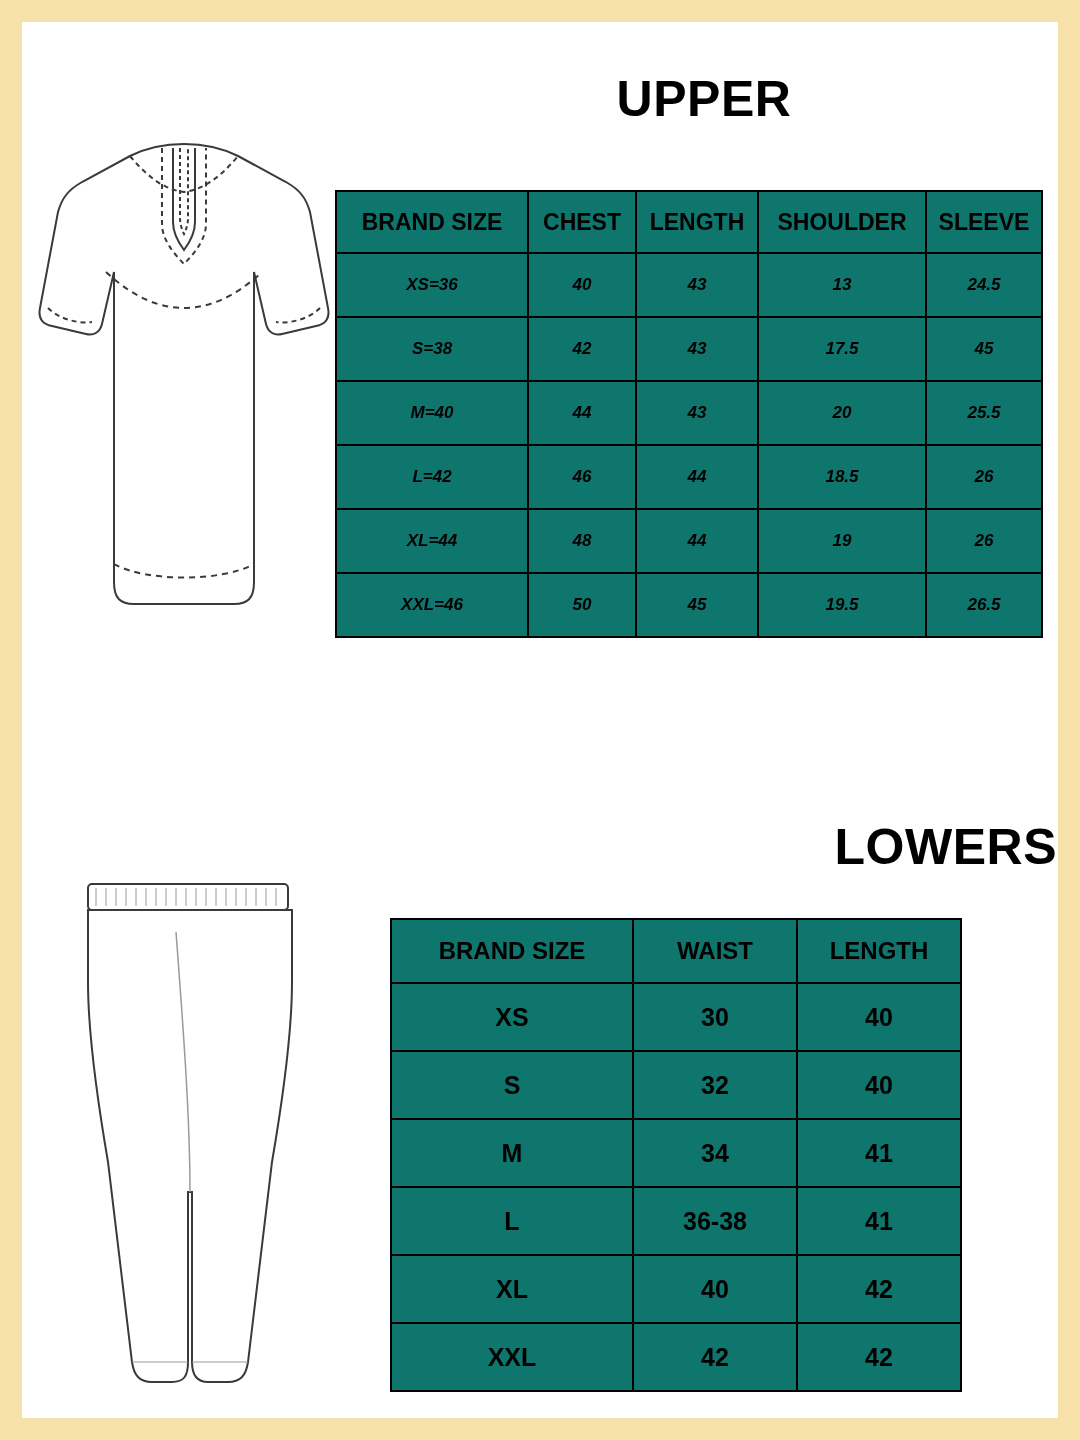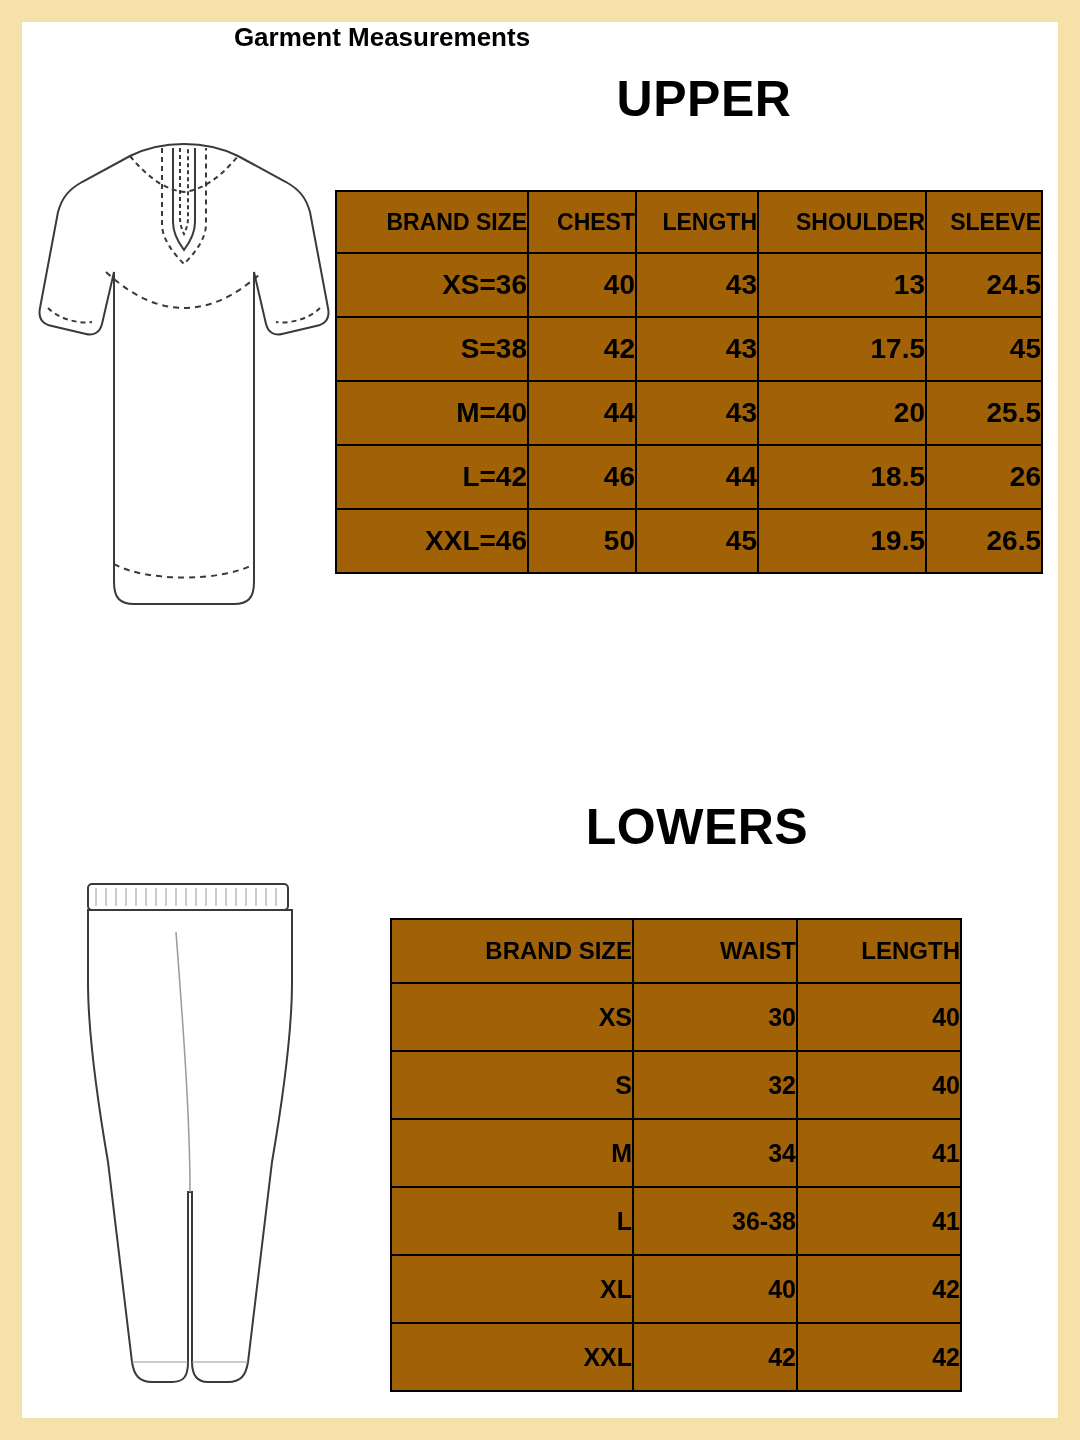--- a/index.html
+++ b/index.html
@@ -53,39 +53,40 @@
     font-weight: bold;
   }
 
   
   table {
     border-collapse: collapse;
     table-layout: fixed;
   }
   table td, table th {
     border: 2px solid #000;
-    text-align: right;
+    text-align: center;
     font-weight: bold;
     color: #000;
-    background: #a16207;
+    background: #0f766e;
     padding: 0;
   }
   #upper-table {
     position: absolute;
     left: 313px;
     top: 168px;
     width: 706px;
   }
   #upper-table th {
     height: 60px;
     font-size: 23px;
   }
   #upper-table td {
     height: 62px;
-    font-size: 28px;
+    font-size: 17px;
+    font-style: italic;
   }
 
   #lowers-table {
     position: absolute;
     left: 368px;
     top: 896px;
     width: 570px;
   }
   #lowers-table th {
     height: 62px;
@@ -103,23 +104,23 @@
     width: 920px;
     text-align: center;
     font-size: 19.5px;
     font-weight: bold;
     line-height: 1.35;
     color: #000;
   }
 
   #lowers-title {
     left: 315px;
-    top: 776px;
+    top: 796px;
     width: 720px;
-    text-align: center;
+    text-align: right;
     font-size: 50px;
   }
 
   
   .illus {
     position: absolute;
   }
   #kurta-illus {
     left: 12px;
     top: 90px;
@@ -181,21 +182,20 @@
         <path d="M14 196 C24 206 42 212 58 210" fill="none" stroke-dasharray="5 4"></path>
         <path d="M286 196 C276 206 258 212 242 210" fill="none" stroke-dasharray="5 4"></path>
 
         <path d="M80 452 C112 470 188 470 220 452" fill="none" stroke-dasharray="6 5"></path>
 
         <path d="M96 44 C114 66 132 78 150 80 C168 78 186 66 204 44" fill="none" stroke-dasharray="5 4"></path>
       </g>
     </svg>
 
     <div class="title" id="upper-title">UPPER</div>
-    <div id="upper-subtitle">Garment Measurements</div>
 
     <table id="upper-table">
       <colgroup>
         <col style="width:192px">
         <col style="width:108px">
         <col style="width:122px">
         <col style="width:168px">
         <col style="width:116px">
       </colgroup>
       <thead>
@@ -227,20 +227,27 @@
           <td>44</td>
           <td>43</td>
           <td>20</td>
           <td>25.5</td>
         </tr>
         <tr>
           <td>L=42</td>
           <td>46</td>
           <td>44</td>
           <td>18.5</td>
+          <td>26</td>
+        </tr>
+        <tr>
+          <td>XL=44</td>
+          <td>48</td>
+          <td>44</td>
+          <td>19</td>
           <td>26</td>
         </tr>
         <tr>
           <td>XXL=46</td>
           <td>50</td>
           <td>45</td>
           <td>19.5</td>
           <td>26.5</td>
         </tr>
       </tbody>

